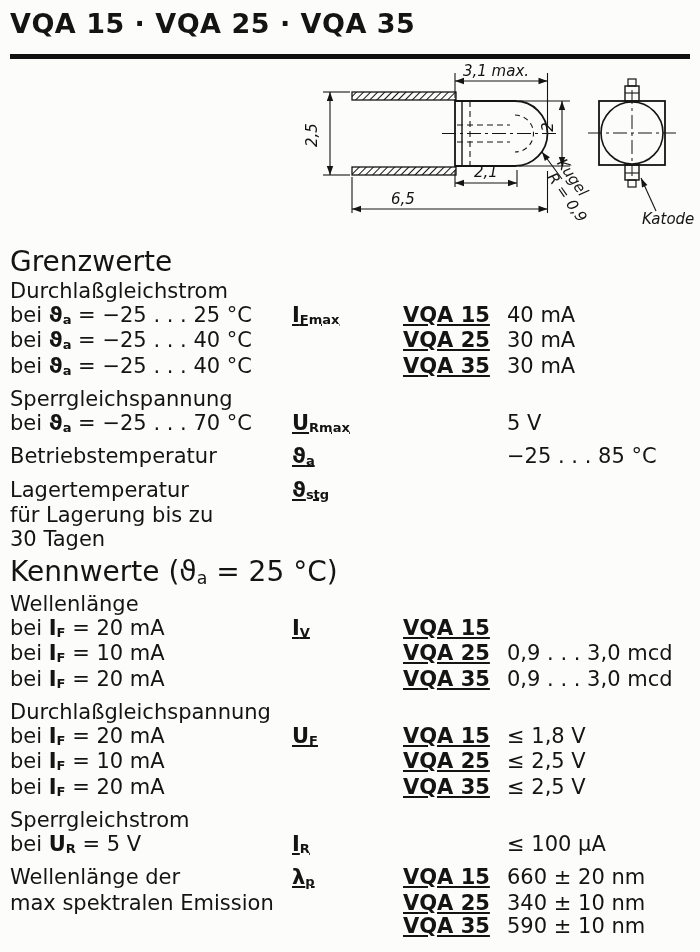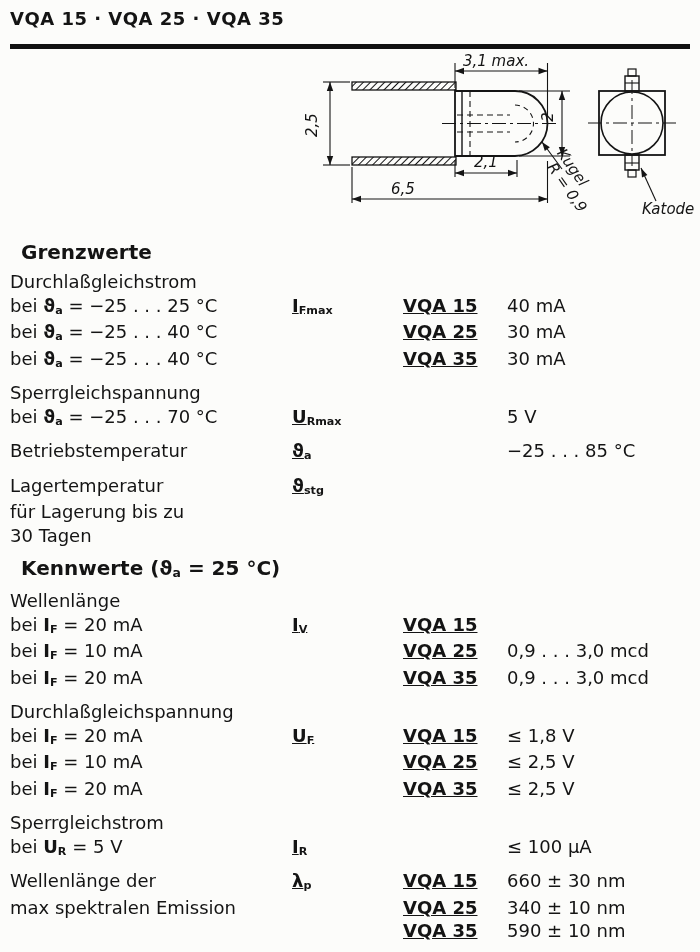--- a/index.html
+++ b/index.html
@@ -4,32 +4,32 @@
 <style>
   * { margin:0; padding:0; box-sizing:border-box; }
   html,body { background:#ffffff; }
   body {
     width:700px; height:952px; overflow:hidden;
     font-family:"DejaVu Sans","Liberation Sans",sans-serif;
     color:#141414; background:#fcfcfa;
   }
   .page { width:700px; height:952px; padding:6px 10px 0 10px; }
 
-  .title { font-size:18px; font-weight:bold; letter-spacing:.5px; padding-top:2px; }
+  .title { font-size:27px; font-weight:bold; letter-spacing:.5px; padding-top:2px; }
   .title-rule { height:5px; background:#111; margin-top:15px; }
 
   .drawing { margin-left:290px; margin-top:4px; }
   svg { display:block; }
   svg text { font-family:"DejaVu Sans",sans-serif; font-size:15px; font-style:italic; fill:#141414; }
 
   #sections { margin-top:4px; }
-  .heading { font-size:20px; font-weight:bold; line-height:26px; margin:8px 0 5px 11px; }
+  .heading { font-size:28px; font-weight:normal; line-height:26px; margin:8px 0 5px 0; }
   .row {
     display:grid; grid-template-columns:282px 111px 104px 1fr;
-    font-size:18px; line-height:23.5px; align-items:baseline;
+    font-size:21px; line-height:23.5px; align-items:baseline;
   }
   .row.mt { margin-top:8px; }
   .sym, .type { font-weight:bold;text-decoration:underline; }
   .value { text-align:left; padding-right:12px; white-space:nowrap; }
   .sub { font-size:.62em; position:relative; top:.18em; }
   .b { font-weight:bold; }
 </style>
 </head>
 <body>
 
@@ -252,21 +252,21 @@
         <div class="row">
           <div class="cond"><span>bei </span><span class="b">U</span><span class="sub b">R</span><span> = 5 V</span></div>
           <div class="sym"><span>I</span><span class="sub">R</span></div>
           <div class="type"></div>
           <div class="value">≤ 100 µA</div>
         </div>
         <div class="row mt">
           <div class="cond"><span>Wellenlänge der</span></div>
           <div class="sym"><span>λ</span><span class="sub">p</span></div>
           <div class="type">VQA 15</div>
-          <div class="value">660 ± 30 nm</div>
+          <div class="value">660 ± 20 nm</div>
         </div>
         <div class="row">
           <div class="cond"><span>max spektralen Emission</span></div>
           <div class="sym"></div>
           <div class="type">VQA 25</div>
           <div class="value">340 ± 10 nm</div>
         </div>
         <div class="row">
           <div class="cond"></div>
           <div class="sym"></div>

